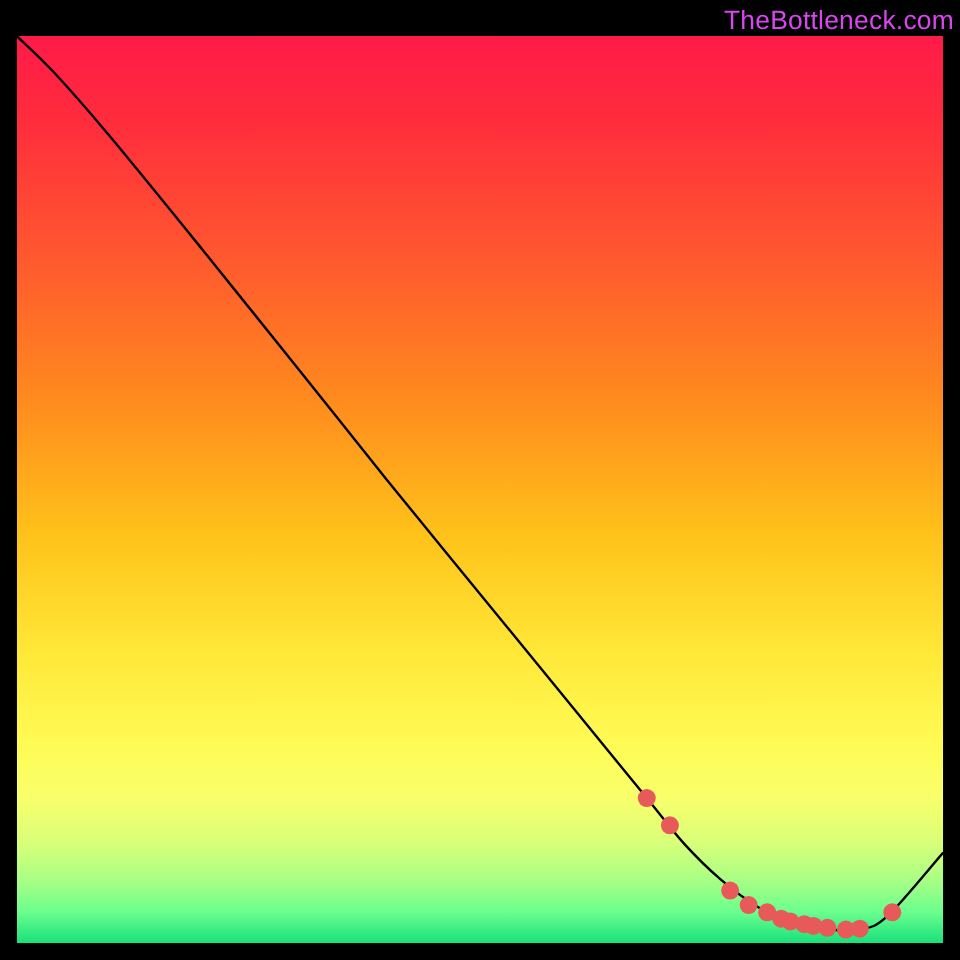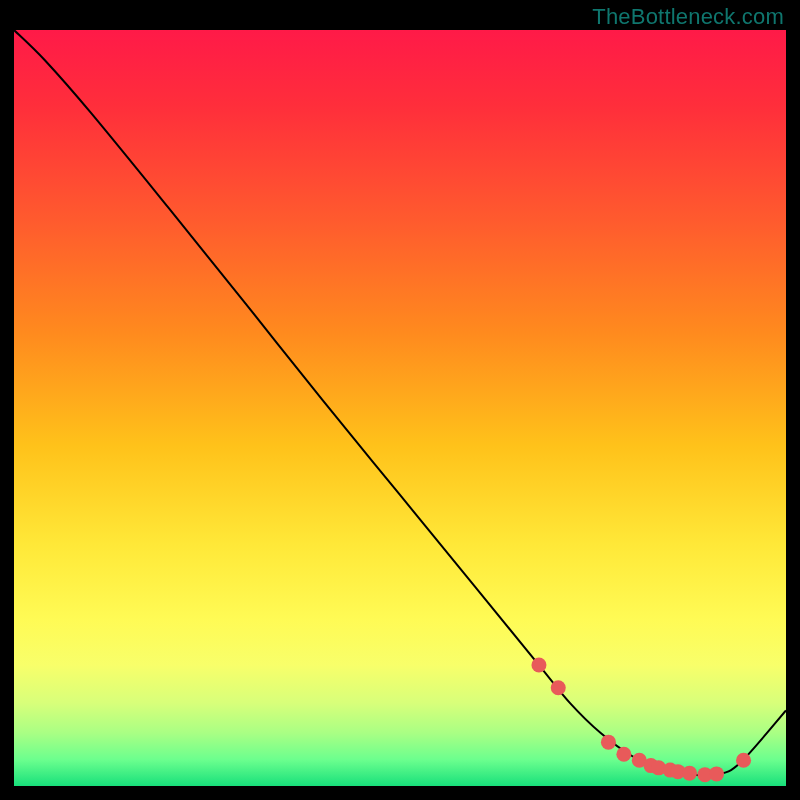--- a/index.html
+++ b/index.html
@@ -7,22 +7,22 @@
     padding: 0;
     background: #000;
     width: 800px;
     height: 800px;
     position: relative;
     font-family: Arial, Helvetica, sans-serif;
   }
   .attribution {
     position: absolute;
     top: 4px;
-    right: 16px;
-    color: #0f766e;
+    right: 5px;
+    color: #d946ef;
     font-size: 22px;
     letter-spacing: 0.2px;
   }
   .chart-area {
     position: absolute;
     top: 30px;
     left: 14px;
     width: 772px;
     height: 756px;
   }

